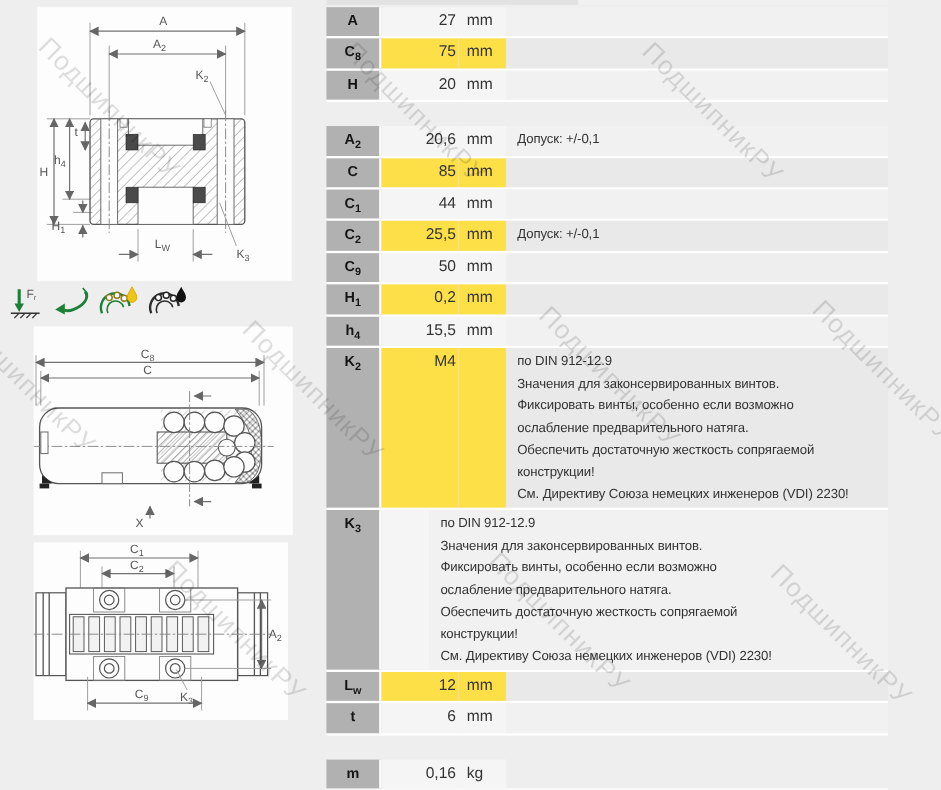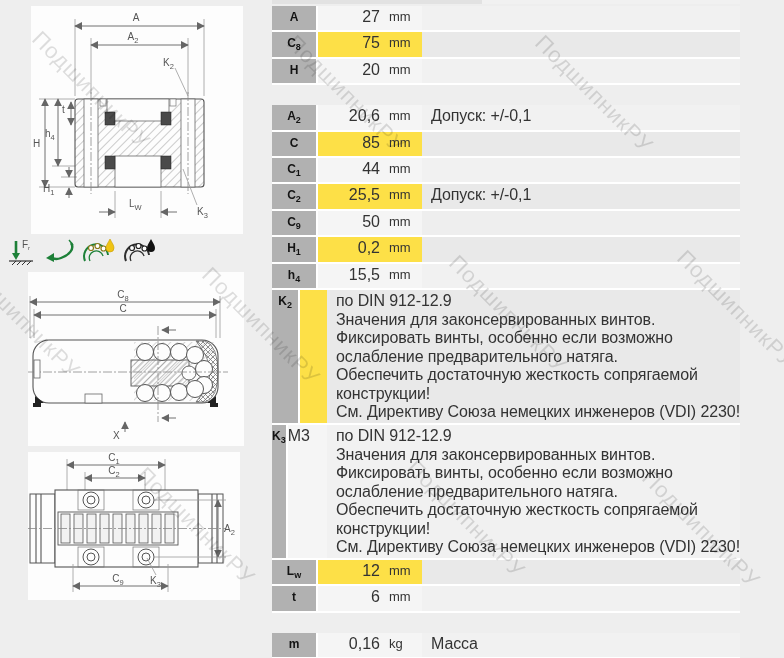--- a/index.html
+++ b/index.html
@@ -10,23 +10,23 @@
   #panel3{left:28px;top:452px;width:212px;height:148px;}
   #icons-row{position:absolute;left:8px;top:238px;display:flex;gap:7px;align-items:flex-end;}
   .wm{position:absolute;font-size:22px;color:rgba(0,0,0,0.13);transform:rotate(45deg);transform-origin:left top;white-space:nowrap;pointer-events:none;z-index:6;letter-spacing:1px;}
   
   #spec-table{position:absolute;left:272px;top:6px;width:468px;z-index:2;}
   .tgroup{margin-bottom:20px;}
   .trow{display:flex;border-bottom:2px solid #fff;align-items:stretch;}
   .trow.tall{min-height:133px;}
   .tlabel{width:46px;background:#b1b1b1;border-right:2px solid #fff;text-align:center;font-weight:bold;font-size:12px;color:#141414;padding-top:2px;box-sizing:border-box;line-height:18px;}
   .tlabel sub,.lsub{font-size:9px;}
-  .tval{width:64px;text-align:right;padding:2px 2px 0 0;box-sizing:border-box;font-size:16px;line-height:18px;}
+  .tval{width:64px;text-align:right;padding:2px 2px 0 0;box-sizing:border-box;font-size:13px;line-height:18px;}
   .tunit{width:40px;padding:2px 0 0 7px;box-sizing:border-box;font-size:13px;line-height:18px;}
-  .tnote{flex:1;padding:2px 0 0 9px;font-size:16px;line-height:18.6px;white-space:pre;letter-spacing:-0.1px;}
+  .tnote{flex:1;padding:2px 0 0 9px;font-size:11px;line-height:18.6px;white-space:pre;letter-spacing:-0.1px;}
   .lt .tval,.lt .tunit{background:#f5f5f5;}
   .lt .tnote{background:#f1f1f1;}
   .dk .tval,.dk .tunit{background:#fde047;}
   .dk .tnote{background:#e9e9e9;}
   .strip{position:absolute;height:4px;top:0;}
   #strip-a{left:272px;width:210px;background:#e2e2e2;}
   #strip-b{left:482px;width:258px;background:#f1f1f1;}
   
   svg text{fill:#555;font-size:10px;font-family:"Liberation Sans",sans-serif;}
   .ext{stroke:#9b9b9b;stroke-width:0.8;}
@@ -388,32 +388,32 @@
     <div class="tnote"></div>
   </div>
       <div class="trow lt">
     <div class="tlabel"><span class="lmain">h</span><sub class="lsub">4</sub></div>
     <div class="tval">15,5</div>
     <div class="tunit">mm</div>
     <div class="tnote"></div>
   </div>
       <div class="trow dk tall">
     <div class="tlabel"><span class="lmain">K</span><sub class="lsub">2</sub></div>
+    <div class="tval">M4</div>
     <div class="tunit"></div>
     <div class="tnote">по DIN 912-12.9
 Значения для законсервированных винтов.
 Фиксировать винты, особенно если возможно
 ослабление предварительного натяга.
 Обеспечить достаточную жесткость сопрягаемой
 конструкции!
 См. Директиву Союза немецких инженеров (VDI) 2230!</div>
   </div>
       <div class="trow lt tall">
     <div class="tlabel"><span class="lmain">K</span><sub class="lsub">3</sub></div>
-    <div class="tval">M3</div>
     <div class="tunit"></div>
     <div class="tnote">по DIN 912-12.9
 Значения для законсервированных винтов.
 Фиксировать винты, особенно если возможно
 ослабление предварительного натяга.
 Обеспечить достаточную жесткость сопрягаемой
 конструкции!
 См. Директиву Союза немецких инженеров (VDI) 2230!</div>
   </div>
       <div class="trow dk">
@@ -427,16 +427,15 @@
     <div class="tval">6</div>
     <div class="tunit">mm</div>
     <div class="tnote"></div>
   </div>
     </div>
   <div class="tgroup">
       <div class="trow lt">
     <div class="tlabel"><span class="lmain">m</span><sub class="lsub"></sub></div>
     <div class="tval">0,16</div>
     <div class="tunit">kg</div>
-    <div class="tnote">Масса</div>
   </div>
     </div>
 </div>
 
 </body></html>

